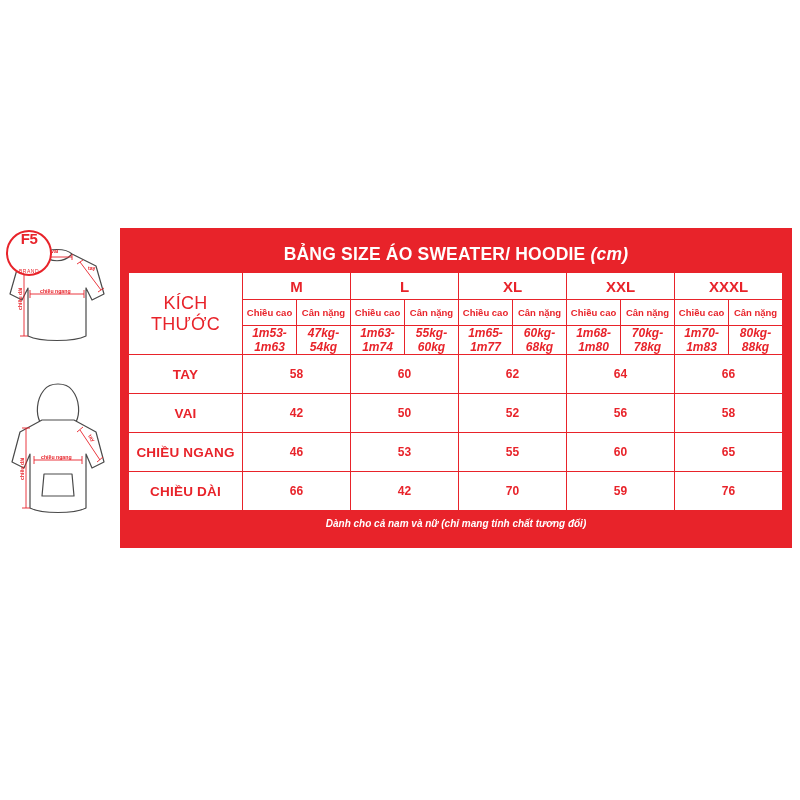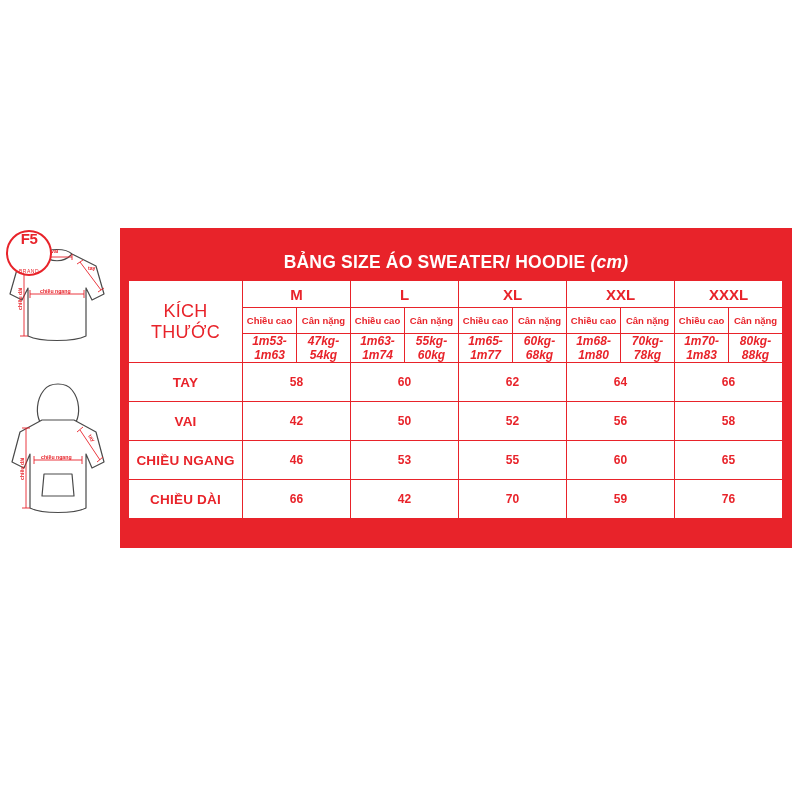--- a/index.html
+++ b/index.html
@@ -80,21 +80,21 @@
 
   
   .table-wrap {
     position: absolute;
     left: 120px;
     top: 228px;
     width: 672px;
     height: 320px;
     background: #e8232a;
     box-sizing: border-box;
-    padding: 18px 8px 4px 8px;
+    padding: 10px 8px 4px 8px;
   }
 
   .title {
     color: #ffffff;
     font-size: 17.5px;
     font-weight: bold;
     text-align: center;
     letter-spacing: 0.2px;
     padding: 6px 0 7px 0;
     font-family: "Liberation Sans", sans-serif;
@@ -312,15 +312,16 @@
           <td class="meas-label">CHIỀU DÀI</td>
           <td class="meas-val" colspan="2">66</td>
           <td class="meas-val" colspan="2">42</td>
           <td class="meas-val" colspan="2">70</td>
           <td class="meas-val" colspan="2">59</td>
           <td class="meas-val" colspan="2">76</td>
         </tr>
       </tbody>
     </table>
 
+    <div class="footnote">Dành cho cả nam và nữ (chỉ mang tính chất tương đối)</div>
   </div>
 
 </div>
 
 </body></html>

